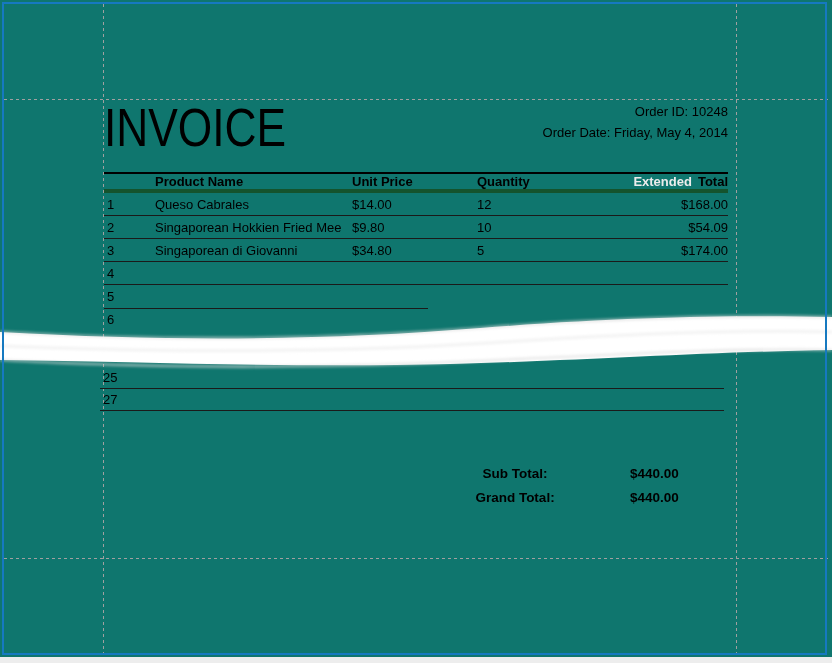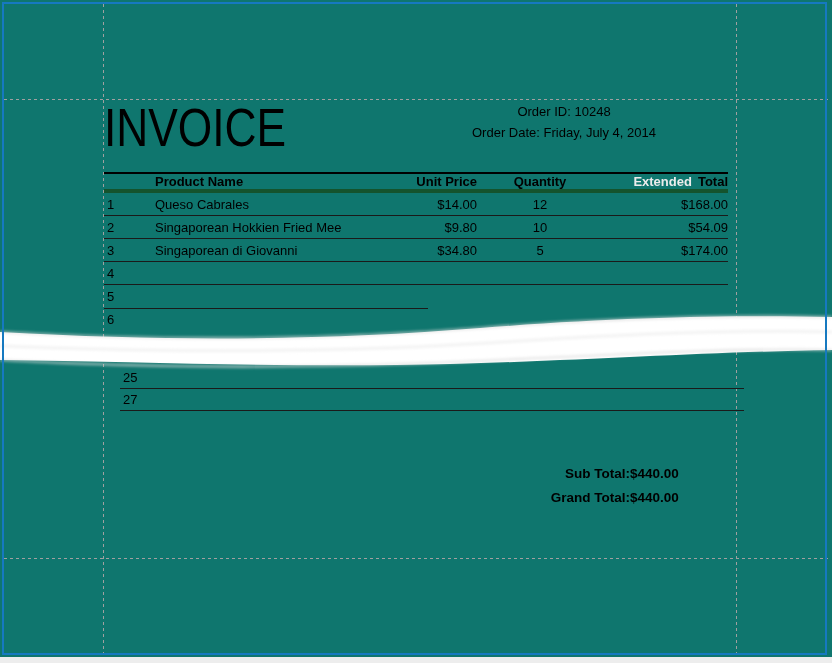--- a/index.html
+++ b/index.html
@@ -28,76 +28,76 @@
   .guide-h.bottom { top:558px; }
 
   
   .title {
     position:absolute; left:104px; top:100px; z-index:2;
     font-size:54px; font-weight:300; line-height:54px; letter-spacing:0px;
     transform:scaleX(0.82); transform-origin:left top; white-space:nowrap;
   }
   .order-info {
     position:absolute; left:400px; top:101px; width:328px; z-index:2;
-    text-align:center; font-size:13px; line-height:21px;
+    text-align:right; font-size:13px; line-height:21px;
   }
 
   
   .inv-table { position:absolute; left:104px; top:172px; width:624px; z-index:2; }
   .t-head {
     display:flex; align-items:center; height:21px; line-height:21px;
     border-top:2px solid #000; border-bottom:4px solid #14532d;
     font-weight:bold; font-size:13px;
   }
   .t-row {
     position:relative; display:flex; align-items:center;
     height:23px; line-height:23px; font-size:13px;
     border-bottom:1px solid #1a1a1a;
   }
   .t-row.no-line { border-bottom:none; }
   .partial-line { position:absolute; left:0; bottom:-1px; width:324px; height:1px; background:#1a1a1a; }
   .c { display:block; white-space:nowrap; overflow:hidden; }
   .c.num     { width:48px;  padding-left:3px; text-align:left; }
   .c.product { width:200px; padding-left:3px; text-align:left; }
-  .c.unit    { width:125px; text-align:right; }
-  .c.qty     { width:126px; text-align:center; }
+  .c.unit    { width:125px; }
+  .c.qty     { width:126px; text-align:left; }
   .c.total   { width:125px; text-align:right; }
   .ghost { color:#ececec; font-weight:bold; margin-right:6px; }
 
-  .inv-table-gap { position:absolute; left:120px; top:367px; width:624px; z-index:2; }
+  .inv-table-gap { position:absolute; left:100px; top:367px; width:624px; z-index:2; }
   .inv-table-gap .t-row { height:22px; line-height:22px; }
 
   
   .wave { position:absolute; left:0; top:310px; width:832px; height:72px; z-index:3; pointer-events:none; }
 
   
   .totals {
     position:absolute; left:400px; top:462px; width:328px; z-index:2;
     font-size:13.5px; font-weight:bold;
   }
   .totals-row { display:flex; height:24px; line-height:24px; }
-  .totals-label { width:230px; text-align:right; }
+  .totals-label { width:230px; text-align:center; }
   .totals-value { width:98px;  text-align:left; }
 </style>
 </head>
 <body>
 
 <div class="screen">
 
   <div class="bottom-strip"></div>
 
   <div class="guide-v left"></div>
   <div class="guide-v right"></div>
   <div class="guide-h top"></div>
   <div class="guide-h bottom"></div>
 
   <div class="title">INVOICE</div>
   <div class="order-info">
     <div>Order ID: 10248</div>
-    <div>Order Date: Friday, July 4, 2014</div>
+    <div>Order Date: Friday, May 4, 2014</div>
   </div>
 
   <div class="inv-table">
     <div class="t-head">
       <span class="c num"></span>
       <span class="c product">Product Name</span>
       <span class="c unit">Unit Price</span>
       <span class="c qty">Quantity</span>
       <span class="c total"><span class="ghost">Extended</span><span>Total</span></span>
     </div>

